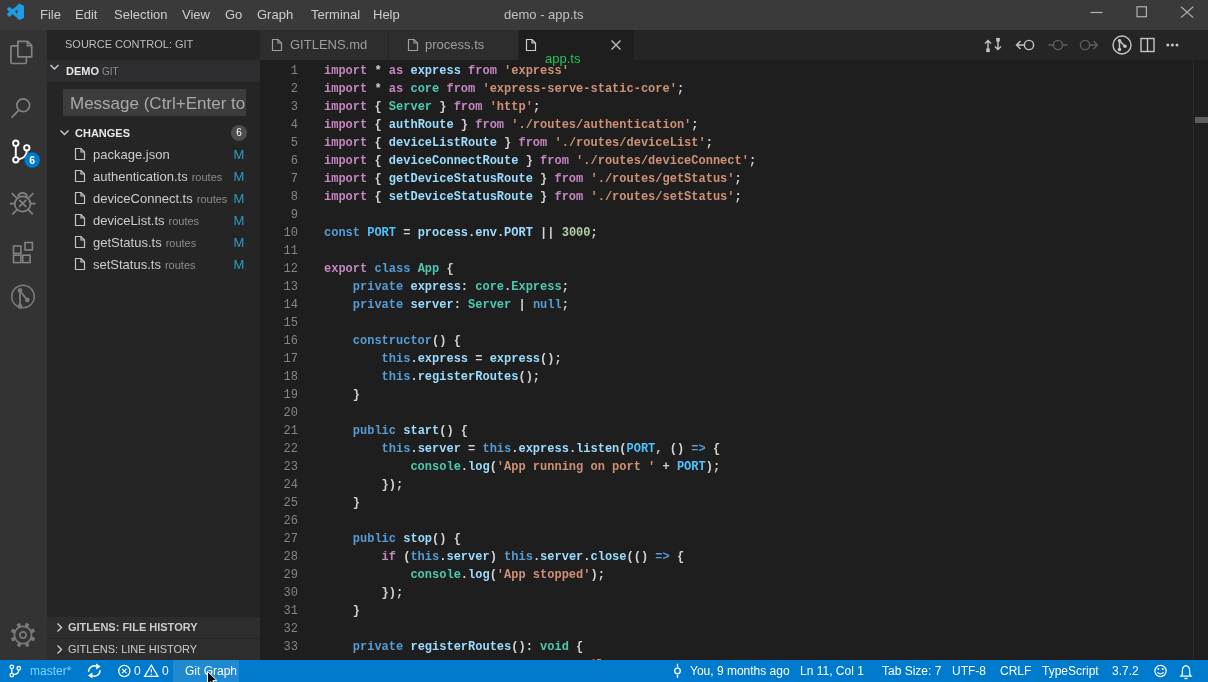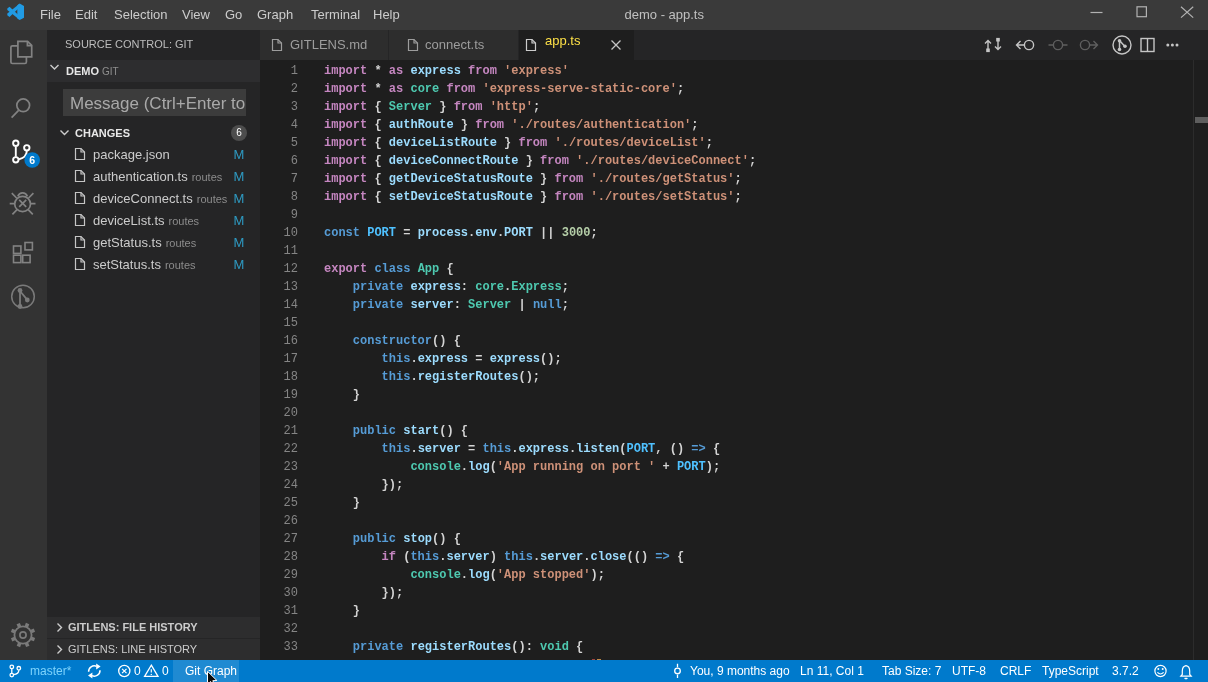--- a/index.html
+++ b/index.html
@@ -20,27 +20,27 @@
 <div class="a" style="left:260px;top:60px;width:948px;height:600px;background:#1e1e1e"></div>
 <div class="a" style="left:0;top:660px;width:1208px;height:22px;background:#007acc"></div>
 <div class="a mi" style="left:40px;top:0">File</div>
 <div class="a mi" style="left:75px;top:0">Edit</div>
 <div class="a mi" style="left:114px;top:0">Selection</div>
 <div class="a mi" style="left:182px;top:0">View</div>
 <div class="a mi" style="left:225px;top:0">Go</div>
 <div class="a mi" style="left:257px;top:0">Graph</div>
 <div class="a mi" style="left:311px;top:0">Terminal</div>
 <div class="a mi" style="left:373px;top:0">Help</div>
-<div class="a mi" style="left:504px;top:0;width:200px;text-align:right;color:#c0c0c0">demo - app.ts</div>
+<div class="a mi" style="left:504px;top:0;width:200px;text-align:left;color:#c0c0c0">demo - app.ts</div>
 <div class="a" style="left:260px;top:30px;width:128px;height:30px;background:#2d2d2d"></div>
 <div class="a" style="left:389px;top:30px;width:129px;height:30px;background:#2d2d2d"></div>
 <div class="a" style="left:519px;top:30px;width:115px;height:30px;background:#1e1e1e"></div>
 <div class="a tabtx" style="left:290px;top:30px;color:#9d9d9d">GITLENS.md</div>
-<div class="a tabtx" style="left:425px;top:30px;color:#9d9d9d">connect.ts</div>
-<div class="a tabtx" style="left:545px;top:26px;color:#fde047">app.ts</div>
+<div class="a tabtx" style="left:425px;top:30px;color:#9d9d9d">process.ts</div>
+<div class="a tabtx" style="left:545px;top:44px;color:#22c55e">app.ts</div>
 <div class="a" style="left:65px;top:38px;font-size:11px;color:#bdbdbd">SOURCE CONTROL: GIT</div>
 <div class="a" style="left:47px;top:60px;width:213px;height:22px;background:#2d2d2f"></div>
 <div class="a" style="left:66px;top:60px;height:22px;line-height:22px;font-size:11px;font-weight:bold;color:#e7e7e7">DEMO <span style="font-weight:normal;color:#8f8f8f;font-size:10px">GIT</span></div>
 <div class="a" style="left:63px;top:89px;width:183px;height:27px;background:#3c3c3c;overflow:hidden">
     <div style="margin:5px 0 0 7px;font-size:17px;color:#a9a9a9;white-space:nowrap">Message (Ctrl+Enter to commit</div>
   </div>
 <div class="a" style="left:75px;top:122px;height:22px;line-height:22px;font-size:11px;font-weight:bold;color:#e7e7e7">CHANGES</div>
 <div class="a" style="left:231px;top:125px;width:16px;height:16px;border-radius:8px;background:#4d4d4d;color:#ffffff;font-size:10px;line-height:16px;text-align:center">6</div>
 <div class="a" style="left:93px;top:144px;height:22px;line-height:22px;font-size:13px;color:#cccccc;white-space:nowrap">package.json</div>
 <div class="a" style="left:233px;top:144px;width:12px;height:22px;line-height:22px;font-size:13px;color:#2e9ac2;text-align:center">M</div>

